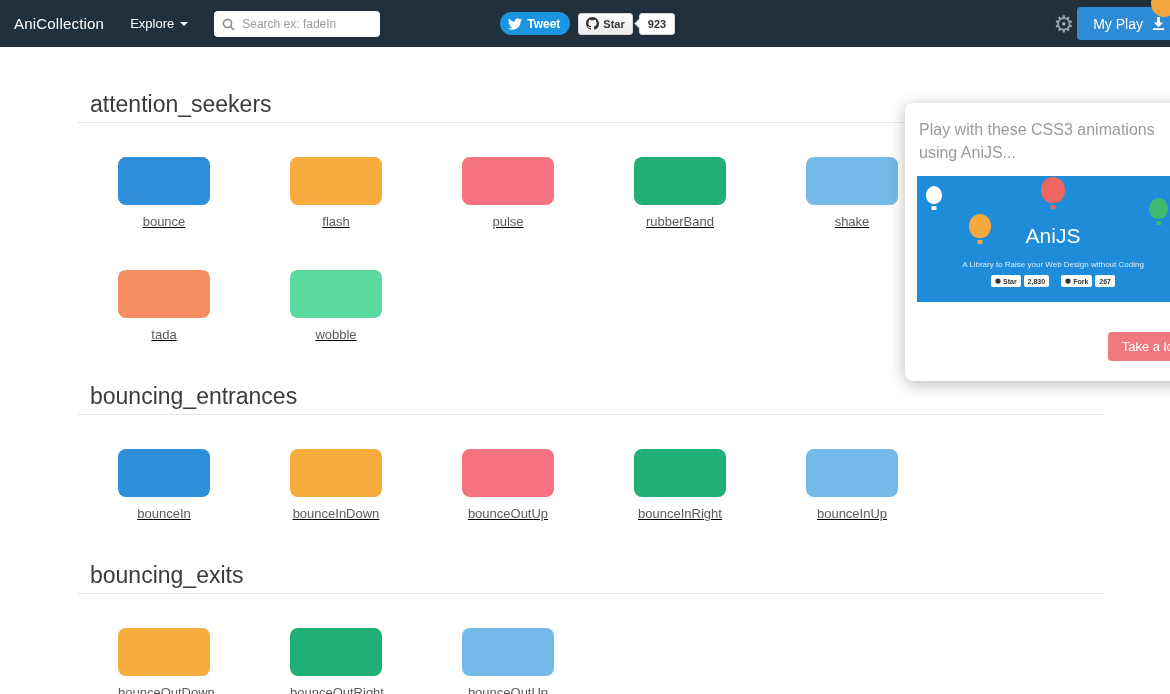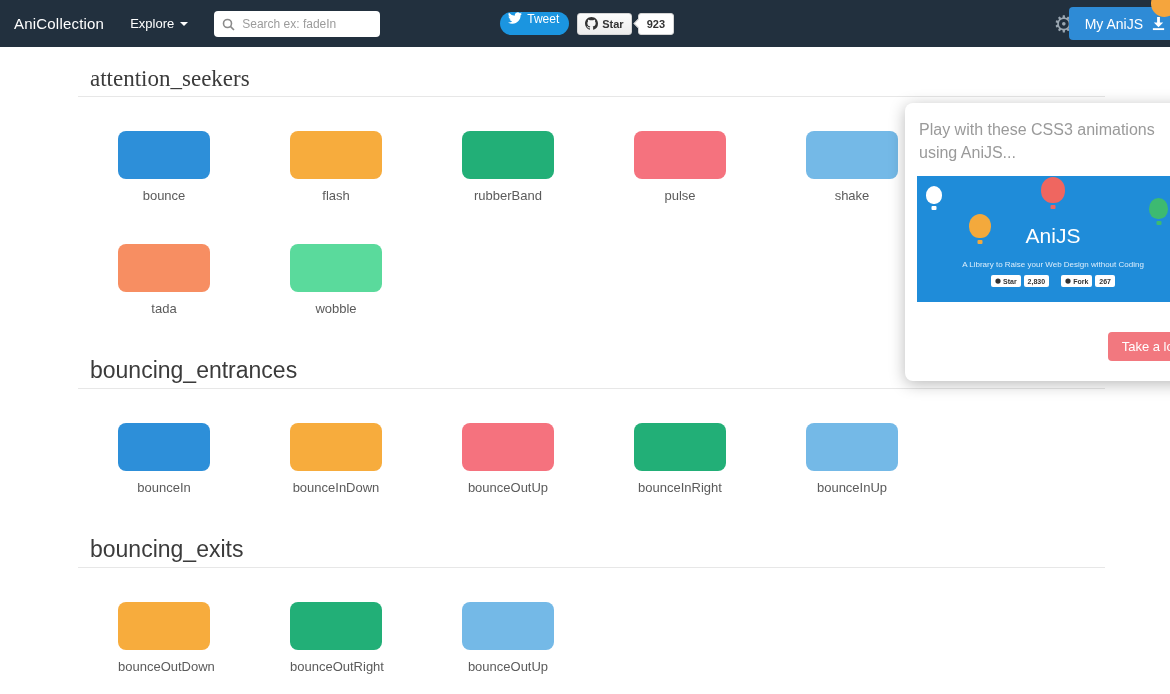--- a/index.html
+++ b/index.html
@@ -18,22 +18,22 @@
   .search-wrap{margin-left:26px;position:relative;display:flex;align-items:center;}
   .search-wrap svg{position:absolute;left:8px;top:7px;}
   .search-input{
     width:130px;height:26px;border:none;border-radius:4px;background:#fff;
     padding:0 8px 0 28px;font-size:12px;color:#333;outline:none;
     font-family:Liberation Sans, sans-serif;
   }
   .search-input::placeholder{color:#9b9b9b;}
   .tweet-btn{
     margin-left:120px;background:#1B95E0;color:#fff;border-radius:12px;height:23px;
-    padding:0 10px 0 8px;display:flex;align-items:flex-start;gap:5px;
-    font-size:12px;font-weight:normal;cursor:pointer;white-space:nowrap;
+    padding:0 10px 0 8px;display:flex;align-items:center;gap:5px;
+    font-size:12px;font-weight:bold;cursor:pointer;white-space:nowrap;
   }
   .star-group{margin-left:8px;display:flex;align-items:center;}
   .star-btn{
     background:linear-gradient(#fcfcfc,#ececec);border:1px solid #d5d5d5;border-radius:3px;
     height:20px;padding:0 7px;display:flex;gap:4px;align-items:center;
     font-size:11px;font-weight:bold;color:#333;cursor:pointer;white-space:nowrap;
   }
   .star-count{
     margin-left:6px;position:relative;background:#fff;border:1px solid #d4d4d4;border-radius:3px;
     height:20px;padding:0 8px;font-size:11px;font-weight:bold;color:#333;
@@ -54,23 +54,23 @@
   }
   .notif-badge{
     position:absolute;right:-8px;top:-10px;width:27px;height:27px;border-radius:50%;
     background:#F5A53D;z-index:60;
   }
   
   .content{margin-left:78px;width:1027px;}
   .section-title{
     font-size:23px;font-weight:400;color:#3b3b3b;margin:0 0 4px 12px;line-height:27px;
   }
-  .first-title{padding-top:18px;font-family:Liberation Serif, serif;}
+  .first-title{padding-top:44px;}
   .divider{border:none;border-top:1px solid #e7e7e7;margin:0;height:0;}
-  .grid{display:flex;flex-wrap:wrap;padding:34px 0 0 40px;width:880px;}
+  .grid{display:flex;flex-wrap:wrap;padding:34px 0 0 40px;width:880px;text-decoration:underline;}
   .cell{width:172px;margin-bottom:40px;}
   .anim-box{width:92px;height:48px;border-radius:8px;cursor:pointer;}
   .anim-label{width:92px;text-align:center;margin-top:9px;font-size:13px;color:#5b5b5b;line-height:16px;}
   
   .popup{
     position:absolute;left:905px;top:103px;width:296px;background:#fff;border-radius:8px;
     box-shadow:0 3px 16px rgba(0,0,0,.28);z-index:40;
   }
   .popup-msg{padding:15px 14px 12px;font-size:16px;color:#9a9a9a;line-height:23px;}
   .popup-banner{margin:0 12px;height:126px;background:#1F8CD9;position:relative;overflow:hidden;}
@@ -132,21 +132,21 @@
       <span>Star</span>
     </div>
     <div class="star-count">
       <span>923</span>
     </div>
   </div>
 
   <div class="gear">⚙</div>
 
   <div class="my-anims">
-    <span>My AniJS</span>
+    <span>My Play</span>
     <svg width="15" height="15" viewBox="0 0 16 16">
       <path fill="#fff" d="M6.5 1h3v6H13L8 12 3 7h3.5z"></path>
       <path fill="#fff" d="M2 13h12v2H2z"></path>
     </svg>
   </div>
   <div class="notif-badge"></div>
 </div>
 
 <div class="content">
 
@@ -156,26 +156,26 @@
     <div class="grid">
       <div class="cell">
         <div class="anim-box" style="background: rgb(45, 143, 217);"></div>
         <div class="anim-label">bounce</div>
       </div>
       <div class="cell">
         <div class="anim-box" style="background: rgb(247, 172, 61);"></div>
         <div class="anim-label">flash</div>
       </div>
       <div class="cell">
+        <div class="anim-box" style="background: rgb(245, 114, 126);"></div>
+        <div class="anim-label">pulse</div>
+      </div>
+      <div class="cell">
         <div class="anim-box" style="background: rgb(34, 175, 119);"></div>
         <div class="anim-label">rubberBand</div>
-      </div>
-      <div class="cell">
-        <div class="anim-box" style="background: rgb(245, 114, 126);"></div>
-        <div class="anim-label">pulse</div>
       </div>
       <div class="cell">
         <div class="anim-box" style="background: rgb(116, 185, 231);"></div>
         <div class="anim-label">shake</div>
       </div>
       <div class="cell">
         <div class="anim-box" style="background: rgb(247, 142, 98);"></div>
         <div class="anim-label">tada</div>
       </div>
       <div class="cell">

